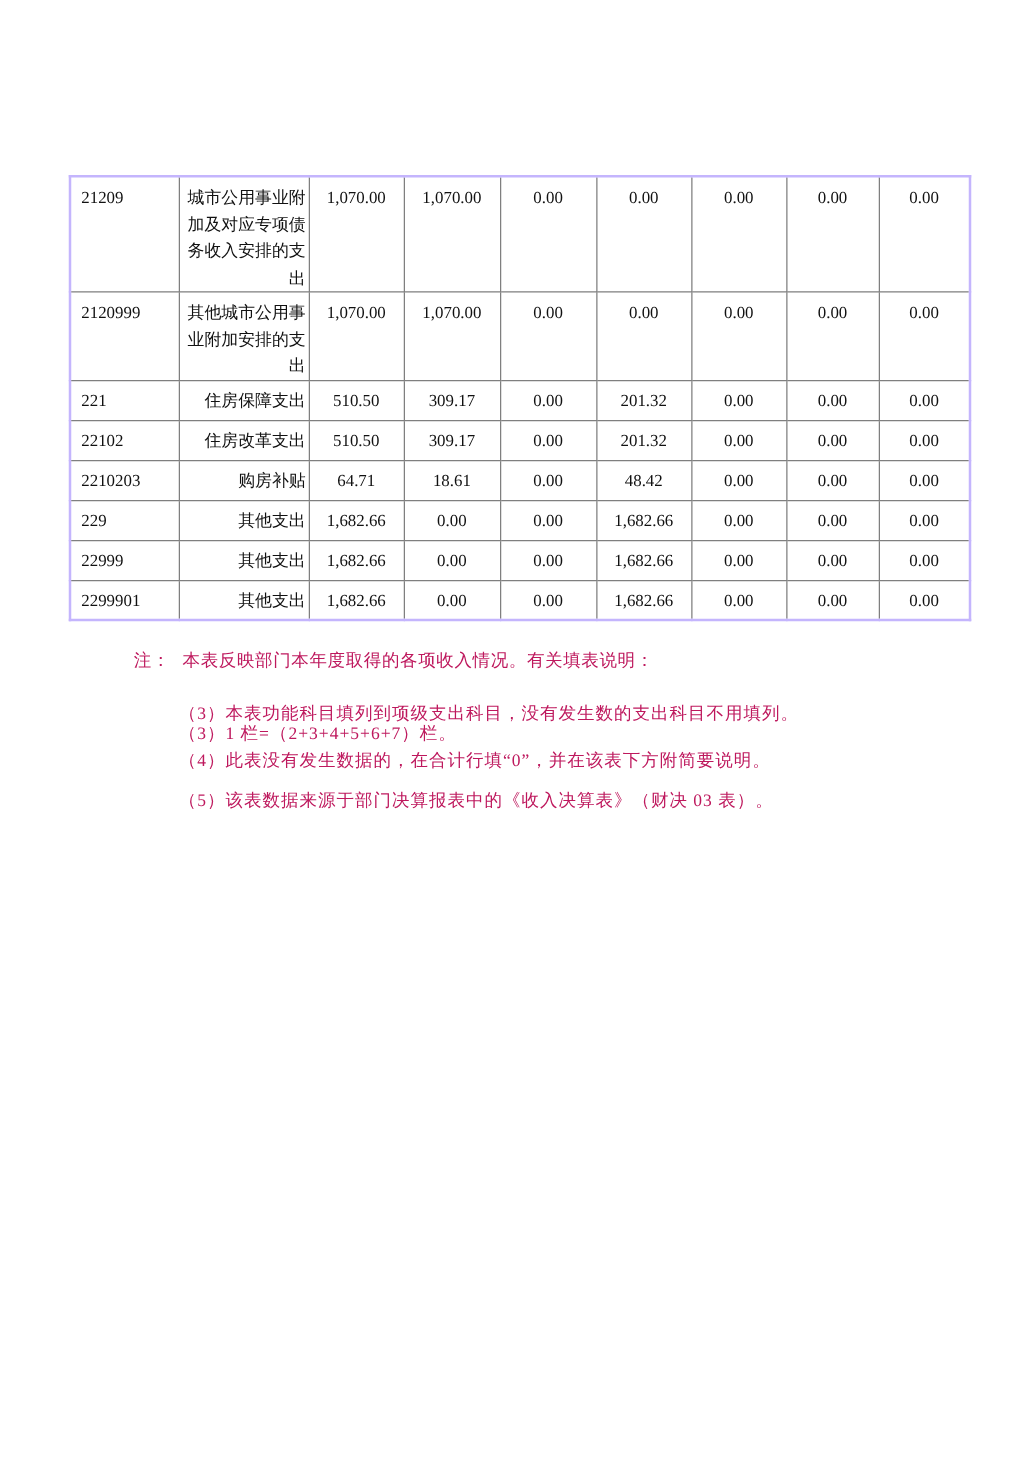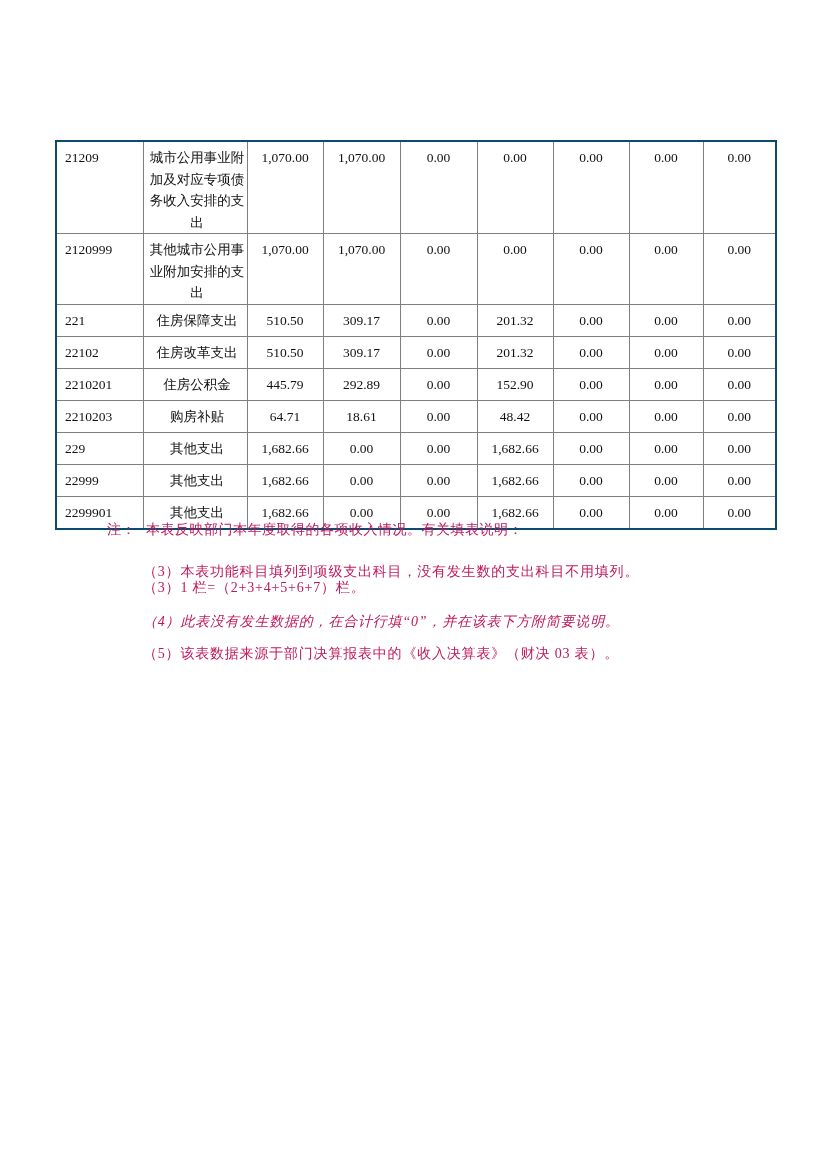--- a/index.html
+++ b/index.html
@@ -22,38 +22,38 @@
   }
 
   
   table.income-table {
     position: absolute;
     left: 55px;
     top: 140px;
     width: 720px;
     border-collapse: collapse;
     table-layout: fixed;
-    border: 2px solid #0c4a6e;
+    border: 2px solid #c4b5fd;
   }
   table.income-table td {
     border: 1px solid #7f7f7f;
     vertical-align: top;
     padding: 5px 0 0 0;
     font-size: 13.5px;
     line-height: 21.5px;
     color: #111111;
     overflow: hidden;
   }
   table.income-table td.code {
     text-align: left;
     padding-left: 8px;
     font-family: "Liberation Serif", "DejaVu Serif", serif;
   }
   table.income-table td.name {
-    text-align: center;
+    text-align: right;
     padding-left: 6px;
     padding-right: 2px;
     word-break: break-all;
   }
   table.income-table td.num {
     text-align: center;
     font-family: "Liberation Serif", "DejaVu Serif", serif;
   }
   table.income-table tbody tr { height: 32px; }
   table.income-table tbody tr:nth-child(1) { height: 87px; }
@@ -82,21 +82,21 @@
   .note.intro .intro-body {
     padding-left: 10px;
   }
   .note.item {
     padding-left: 88px;
     letter-spacing: 0.8px;
   }
   .note.item.g0 { margin-top: 24px; }
   .note.item.g1 { margin-top: 26px; }
   .note.item.g2 { }
-  .note.item.g3 { margin-top: 18px; font-style: italic; }
+  .note.item.g3 { margin-top: 6px; }
   .note.item.g4 { margin-top: 16px; }
 </style>
 </head>
 <body>
 
 <div class="page">
 
   <table class="income-table">
     <colgroup>
       <col style="width:87px">
@@ -148,31 +148,20 @@
           <td class="name">住房改革支出</td>
           <td class="num">510.50</td>
           <td class="num">309.17</td>
           <td class="num">0.00</td>
           <td class="num">201.32</td>
           <td class="num">0.00</td>
           <td class="num">0.00</td>
           <td class="num">0.00</td>
         </tr>
         <tr>
-          <td class="code">2210201</td>
-          <td class="name">住房公积金</td>
-          <td class="num">445.79</td>
-          <td class="num">292.89</td>
-          <td class="num">0.00</td>
-          <td class="num">152.90</td>
-          <td class="num">0.00</td>
-          <td class="num">0.00</td>
-          <td class="num">0.00</td>
-        </tr>
-        <tr>
           <td class="code">2210203</td>
           <td class="name">购房补贴</td>
           <td class="num">64.71</td>
           <td class="num">18.61</td>
           <td class="num">0.00</td>
           <td class="num">48.42</td>
           <td class="num">0.00</td>
           <td class="num">0.00</td>
           <td class="num">0.00</td>
         </tr>

